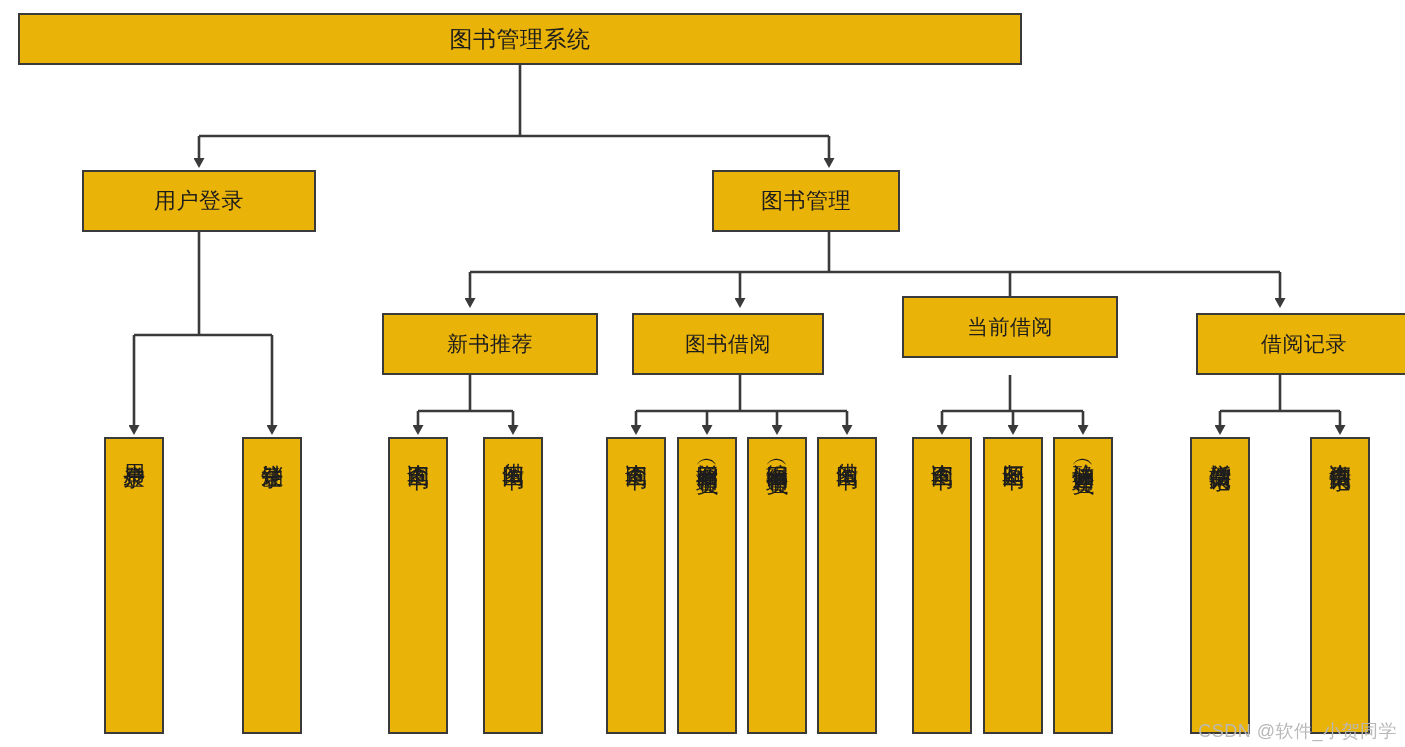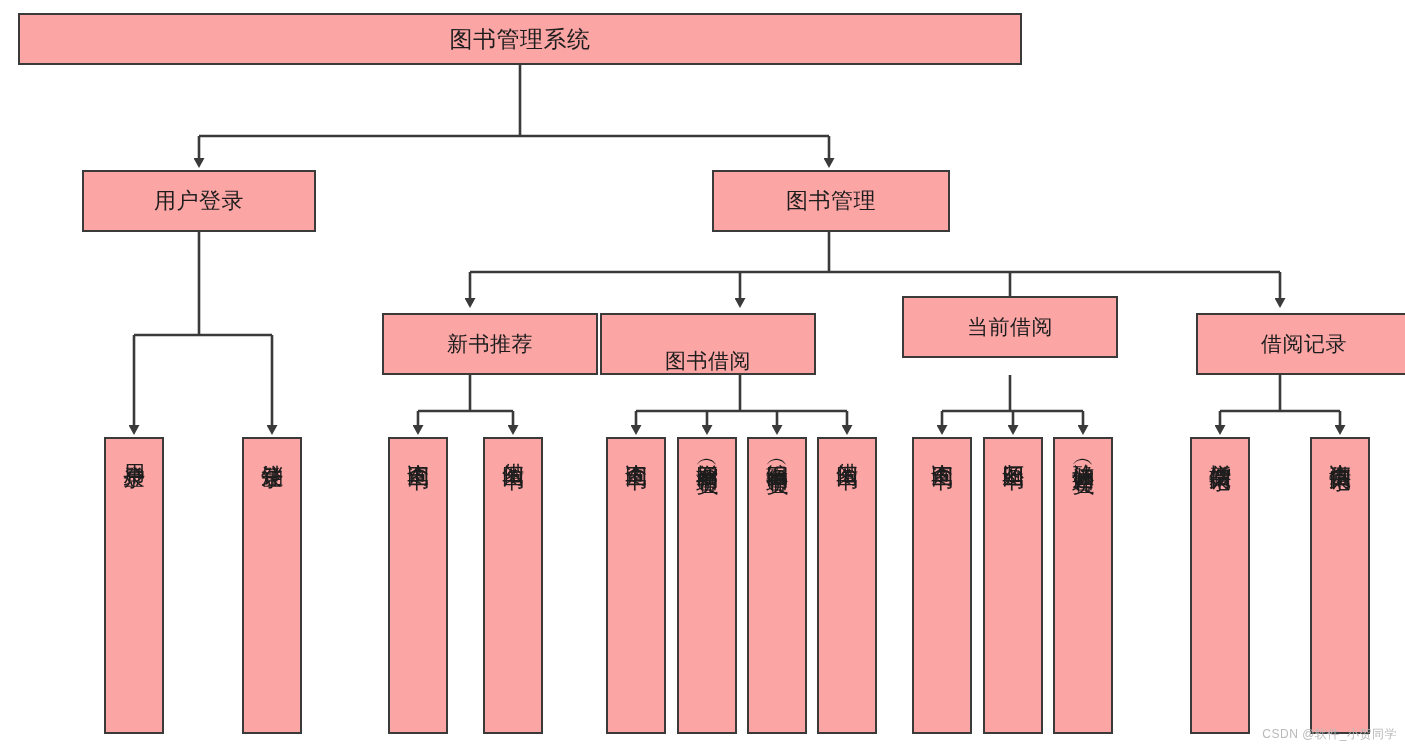--- a/index.html
+++ b/index.html
@@ -21,21 +21,21 @@
     position: absolute;
     left: 0;
     top: 0;
     width: 1405px;
     height: 747px;
   }
   .node {
     position: absolute;
     box-sizing: border-box;
     border: 2.5px solid #3a3a3a;
-    background: #fca5a5;
+    background: #eab308;
     display: flex;
     align-items: center;
     justify-content: center;
     color: #1d1d1d;
     z-index: 2;
   }
   .node-label {
     display: block;
     text-align: center;
     line-height: 1.15;
@@ -54,21 +54,21 @@
     text-orientation: upright;
     font-size: 22px;
     line-height: 1.02;
     letter-spacing: 1.5px;
     white-space: nowrap;
   }
   #watermark {
     position: absolute;
     right: 8px;
     bottom: 4px;
-    font-size: 12px;
+    font-size: 18px;
     color: #b9b9b9;
     z-index: 5;
     white-space: nowrap;
     letter-spacing: 0.5px;
   }
 </style>
 </head>
 <body>
 
 <div id="diagram-canvas">
@@ -123,28 +123,28 @@
     </g>
   </svg>
 
   <div class="node root" style="left:18px; top:13px; width:1004px; height:52px;">
     <span class="node-label">图书管理系统</span>
   </div>
 
   <div class="node level2" style="left:82px; top:170px; width:234px; height:62px;">
     <span class="node-label">用户登录</span>
   </div>
-  <div class="node level2" style="left:712px; top:170px; width:238px; height:62px;">
+  <div class="node level2" style="left:712px; top:170px; width:188px; height:62px;">
     <span class="node-label">图书管理</span>
   </div>
 
   <div class="node level3" style="left:362px; top:313px; width:216px; height:62px;margin-left:20px;">
     <span class="node-label">新书推荐</span>
   </div>
-  <div class="node level3" style="left:600px; top:313px; width:216px; height:62px;align-items:flex-end;">
+  <div class="node level3" style="left:632px; top:313px; width:192px; height:62px;">
     <span class="node-label">图书借阅</span>
   </div>
   <div class="node level3" style="left:902px; top:296px; width:216px; height:62px;">
     <span class="node-label">当前借阅</span>
   </div>
   <div class="node level3" style="left:1172px; top:313px; width:216px; height:62px;margin-left:24px;">
     <span class="node-label">借阅记录</span>
   </div>
 
   <div class="node leaf" style="left:104px; top:437px; width:60px; height:297px;">

